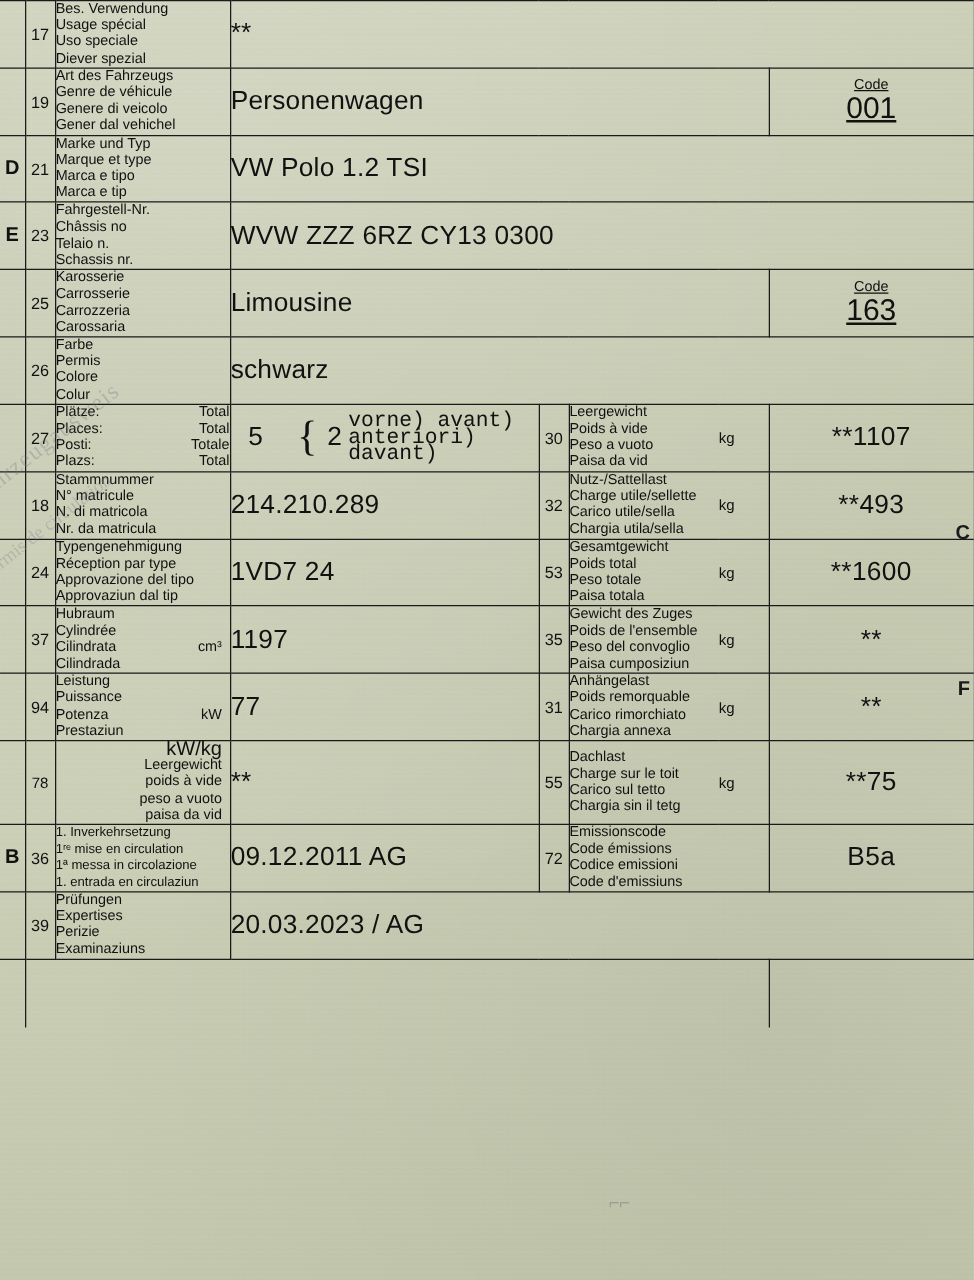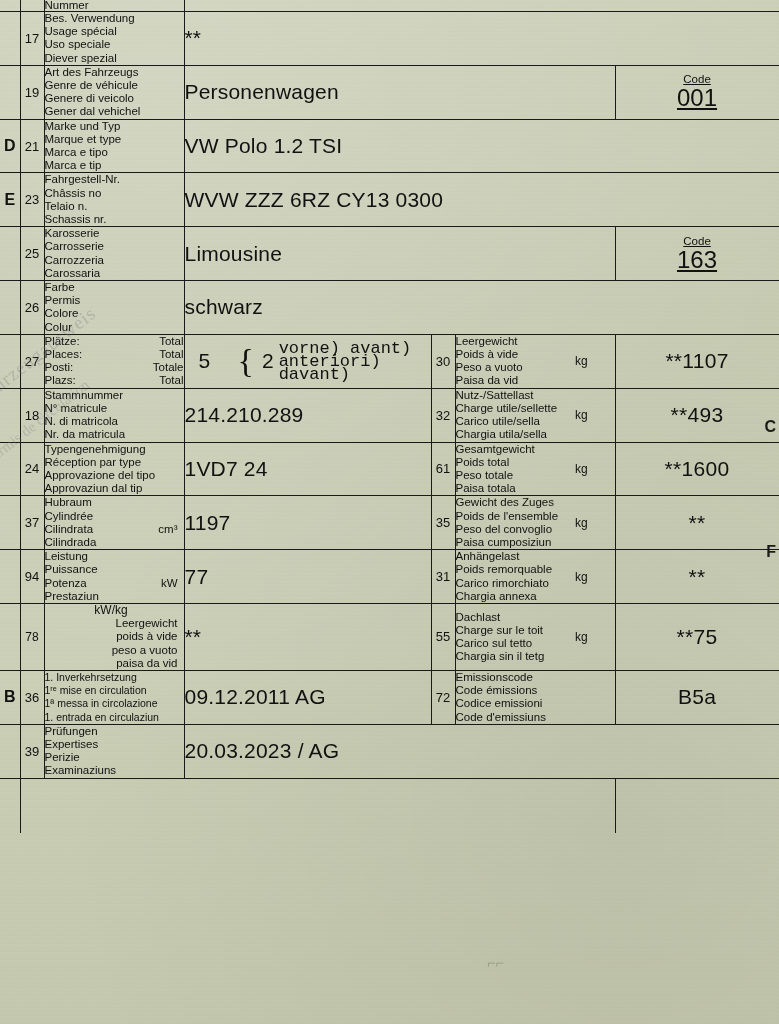--- a/index.html
+++ b/index.html
@@ -208,28 +208,20 @@
       <col style="width:24px">
       <col style="width:140px">
       <col style="width:247px">
       <col style="width:24px">
       <col style="width:120px">
       <col style="width:40px">
       <col style="width:164px">
     </colgroup>
 
     <tbody>
-        <tr>
-      <td class="grpcol nb-t nb-l"></td>
-      <td class="numcol nb-t"></td>
-      <td class="labelcell topcut nb-t">
-        <span class="ln">Nummer</span>
-      </td>
-      <td class="nb-t" colspan="5"></td>
-    </tr>
 
     <tr>
       <td class="grpcol nb-l"></td>
       <td class="numcol">17</td>
       <td class="labelcell">
         <span class="ln">Bes. Verwendung</span>
         <span class="ln">Usage spécial</span>
         <span class="ln">Uso speciale</span>
         <span class="ln">Diever spezial</span>
       </td>
@@ -361,21 +353,21 @@
     <tr>
       <td class="grpcol nb-l"></td>
       <td class="numcol">24</td>
       <td class="labelcell">
         <span class="ln">Typengenehmigung</span>
         <span class="ln">Réception par type</span>
         <span class="ln">Approvazione del tipo</span>
         <span class="ln">Approvaziun dal tip</span>
       </td>
       <td class="valuecell">1VD7 24</td>
-      <td class="numcol">61</td>
+      <td class="numcol">53</td>
       <td class="labelcell nb-r">
         <span class="ln">Gesamtgewicht</span>
         <span class="ln">Poids total</span>
         <span class="ln">Peso totale</span>
         <span class="ln">Paisa totala</span>
       </td>
       <td class="unit nb-l">kg</td>
       <td class="rightval">**1600</td>
     </tr>
 
@@ -420,21 +412,21 @@
       <td class="unit nb-l">kg</td>
       <td class="rightval">**</td>
     </tr>
 
     <tr>
       <td class="grpcol nb-l"></td>
       <td class="numcol" style="font-size:12px">
         <span>78</span>
       </td>
       <td class="labelcell" style="text-align:right;padding-right:6px">
-        <span class="ln" style="text-align:center;font-size:12px">kW/kg</span>
+        <span class="ln" style="text-align:right;font-size:16px">kW/kg</span>
         <span class="ln">Leergewicht</span>
         <span class="ln">poids à vide</span>
         <span class="ln">peso a vuoto</span>
         <span class="ln">paisa da vid</span>
       </td>
       <td class="valuecell">**</td>
       <td class="numcol">55</td>
       <td class="labelcell nb-r">
         <span class="ln">Dachlast</span>
         <span class="ln">Charge sur le toit</span>

